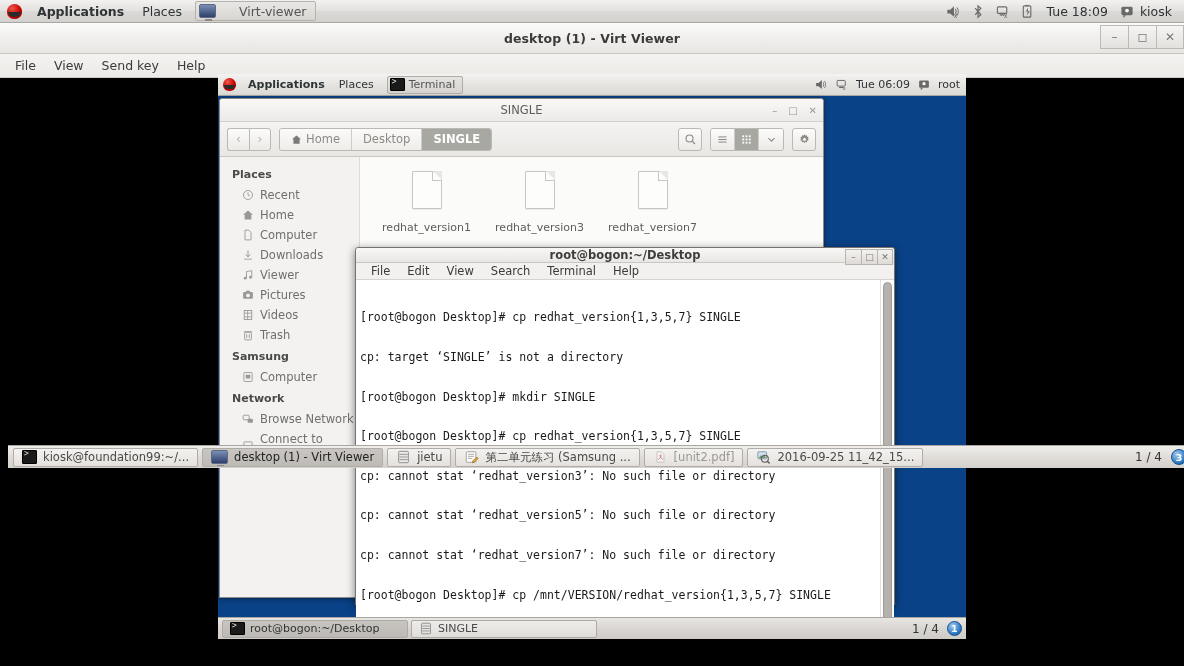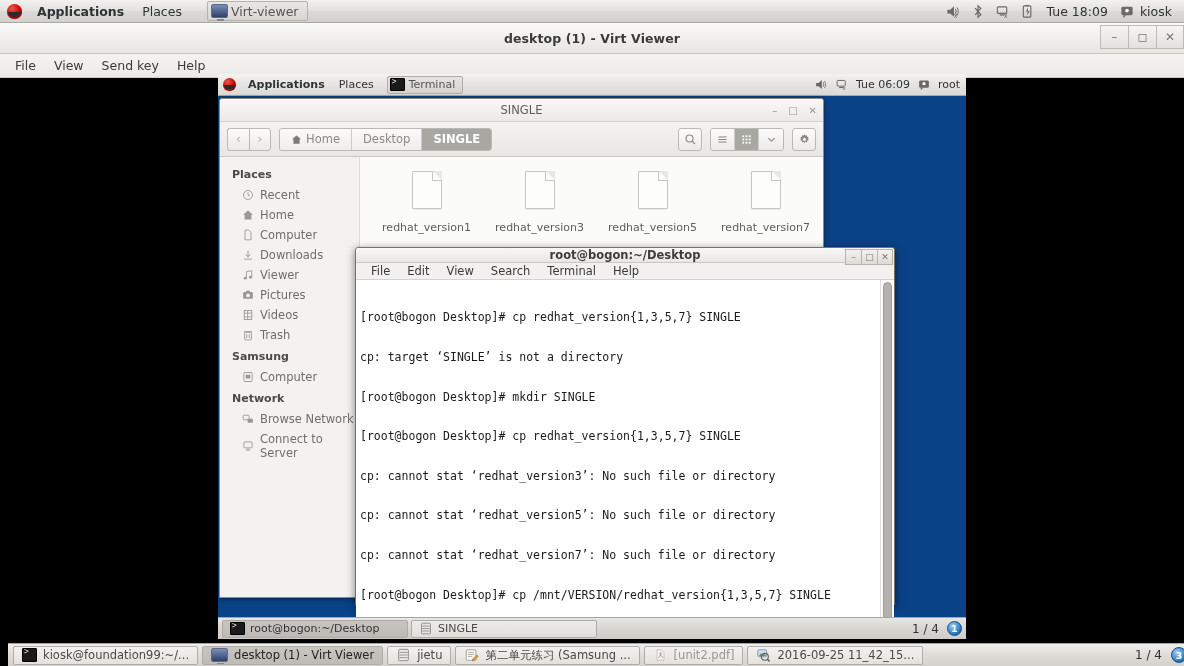--- a/index.html
+++ b/index.html
@@ -4,21 +4,21 @@
 <style>
   * { box-sizing: border-box; margin: 0; padding: 0; }
   html, body {
     width: 1184px; height: 666px;
     overflow: hidden;
     background: #000;
     font-family: "DejaVu Sans", "Liberation Sans", sans-serif;
     font-size: 12px;
     -webkit-font-smoothing: antialiased;
   }
-  #root { position: relative; width: 1184px; height: 666px; background:#000; }
+  #root { position: relative; width: 1184px; height: 468px; background:#000; }
 
   
   .host-panel {
     position:absolute; left:0; top:0; width:1184px; height:23px;
     background: linear-gradient(to bottom,#f2f1f0 0%,#e4e2e0 48%,#dcdad6 52%,#d3d1cd 100%);
     border-bottom:1px solid #a9a5a0;
     display:flex; align-items:center; font-size:12.5px; color:#2e3436;
   }
   .host-panel .gnome-logo {
     width:15px; height:15px; margin-left:7px; margin-right:6px;
@@ -26,21 +26,21 @@
     background: radial-gradient(circle at 35% 30%, #e85a4a 0%, #cc0000 55%, #8b0000 100%);
     position:relative;
   }
   .host-panel .gnome-logo:after{
     content:""; position:absolute; left:1px; top:8px; width:13px; height:5px;
     background:#2b2b2b; border-radius:0 0 7px 7px;
   }
   .host-panel .menu-item { padding:3px 9px; cursor:default; white-space:nowrap; }
   .host-panel .menu-item.bold { font-weight:bold; }
   .host-win-btn {
-    display:flex; align-items:center; gap:3px; margin-left:16px;
+    display:flex; align-items:center; gap:23px; margin-left:4px;
     padding:2px 8px 2px 3px;
     background: linear-gradient(to bottom,#e9e7e5,#d8d5d1);
     border:1px solid #b5b1ac; border-radius:2px;
     color:#555; height:20px;
   }
   .mini-monitor{
     width:17px;height:14px;border:1px solid #5b6a86;border-radius:2px;
     background:linear-gradient(to bottom,#7b8fb5,#2e3f6b);
     position:relative; flex:none;
   }
@@ -548,24 +548,20 @@
             <div class="fileitem">
               <span class="filedoc"></span>
               <span class="filename">redhat_version1</span>
             </div>
             <div class="fileitem">
               <span class="filedoc"></span>
               <span class="filename">redhat_version3</span>
             </div>
             <div class="fileitem">
               <span class="filedoc"></span>
-              <span class="filename">redhat_version5</span>
-            </div>
-            <div class="fileitem">
-              <span class="filedoc"></span>
               <span class="filename">redhat_version7</span>
             </div>
           </div>
         </div>
       </div>
     </div>
 
     <div class="term">
       <div class="term-title">
         <span class="t">root@bogon:~/Desktop</span>

